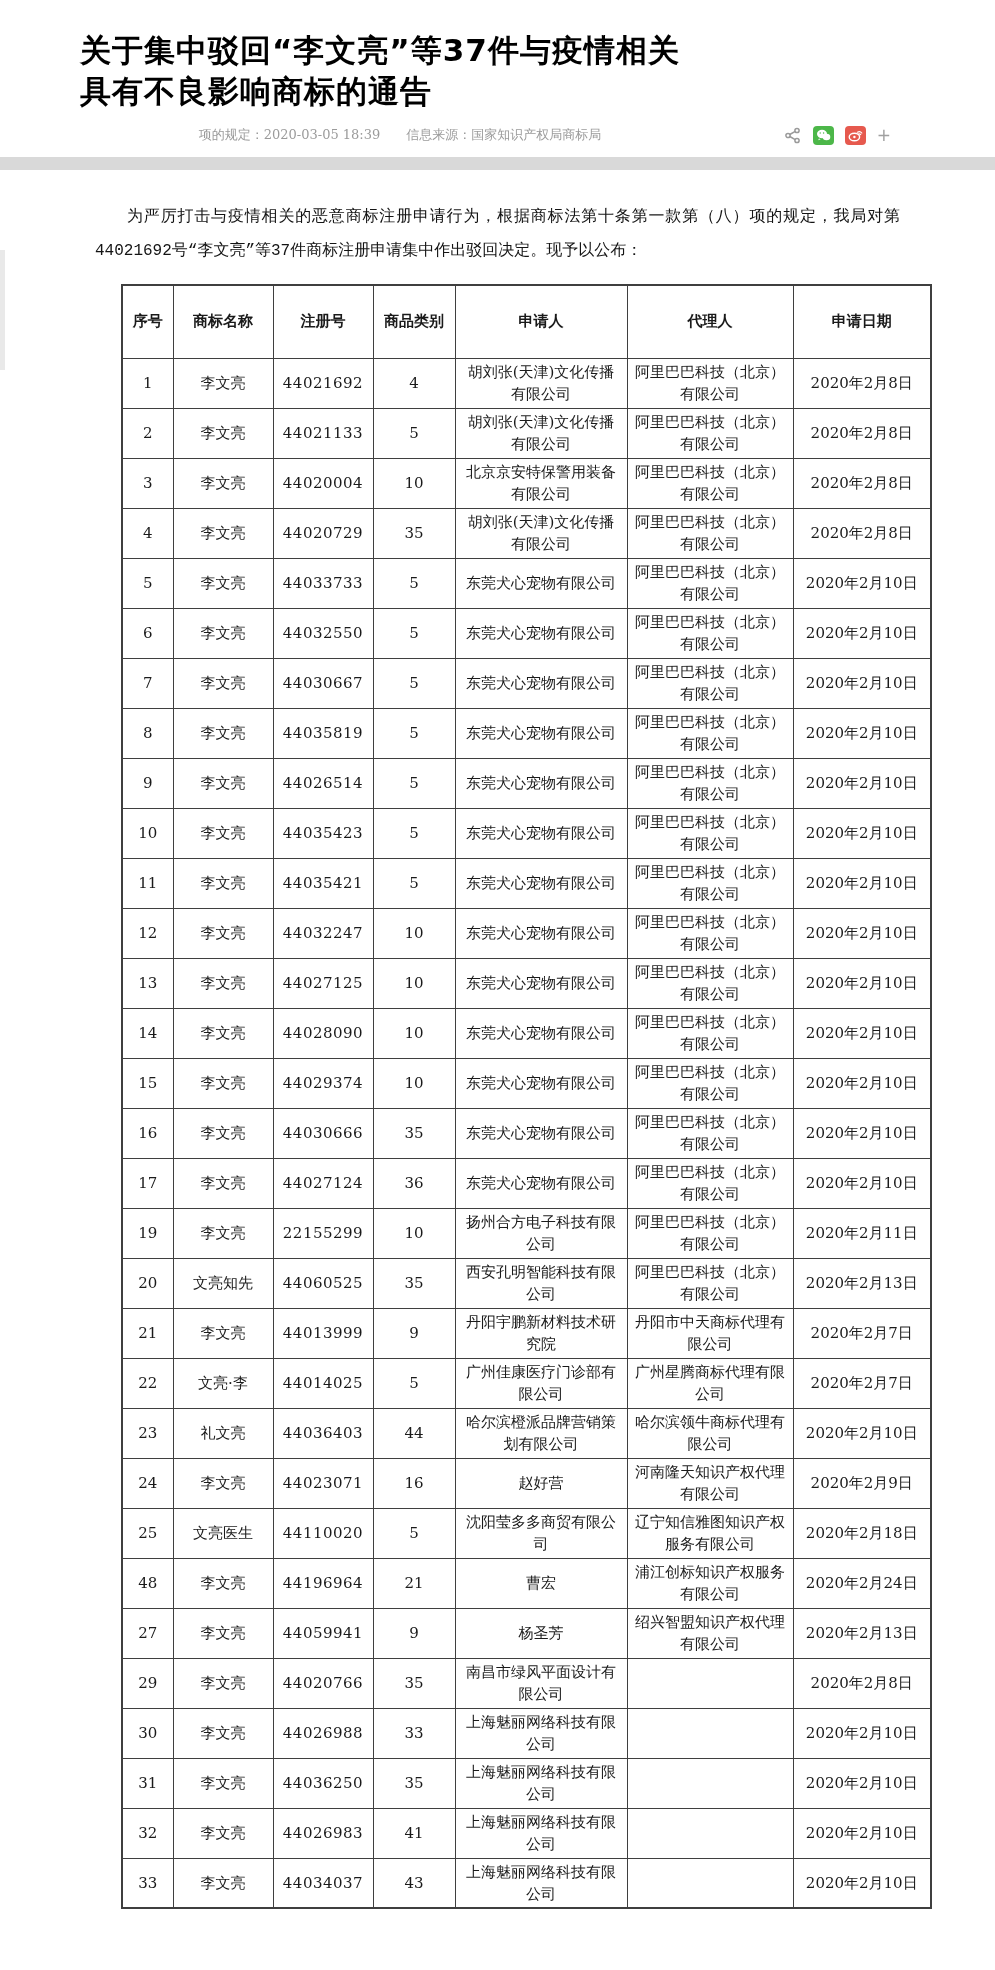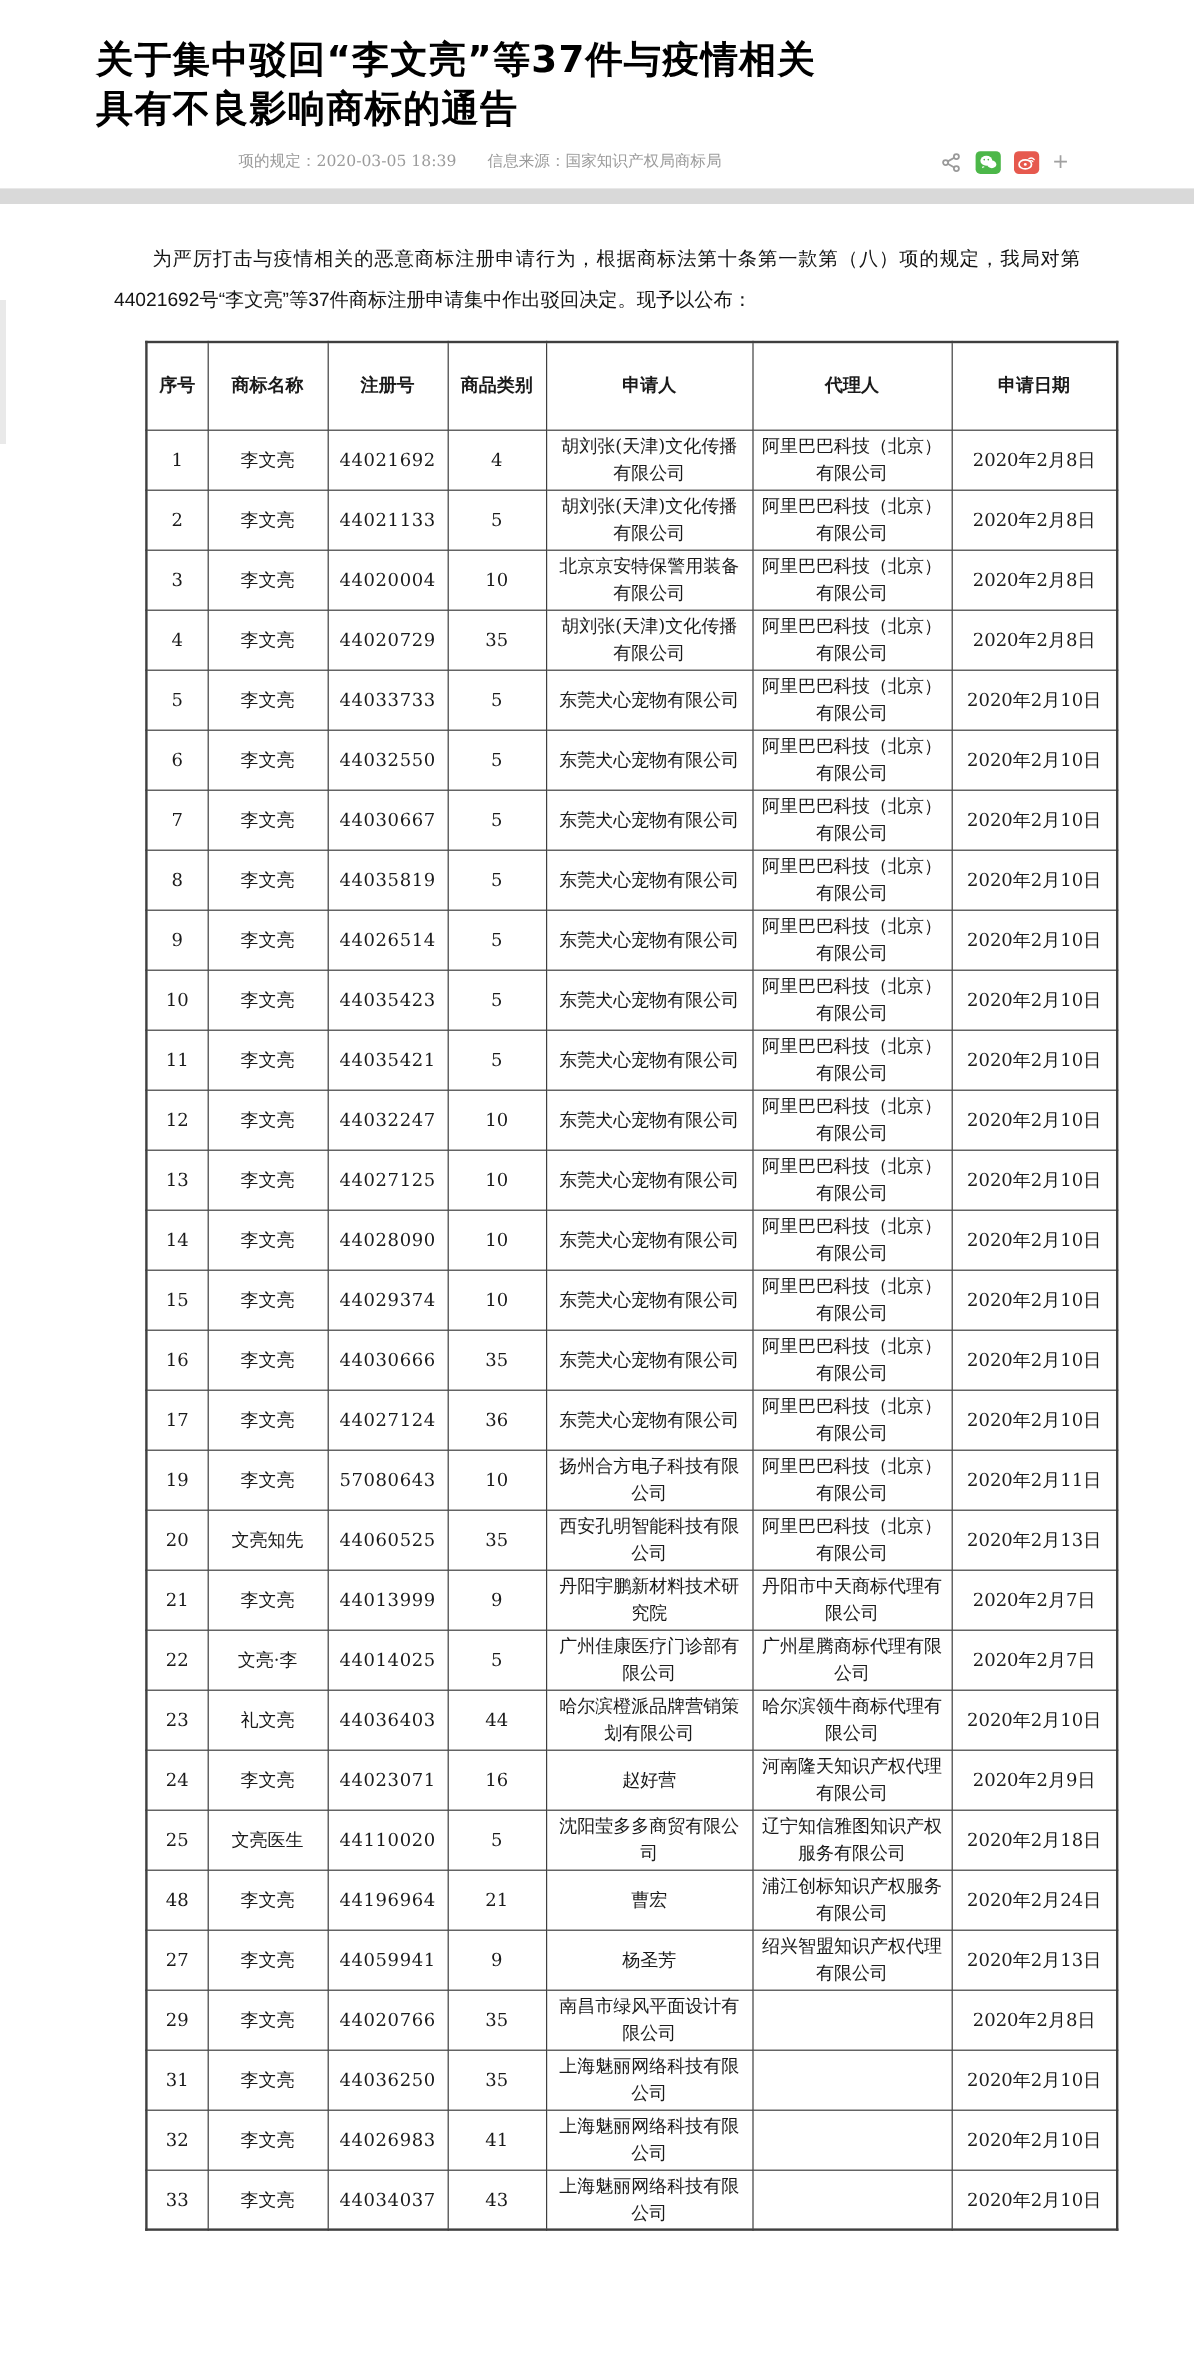--- a/index.html
+++ b/index.html
@@ -32,21 +32,21 @@
   }
   .share-icons .ic{display:inline-flex;align-items:center;justify-content:center;cursor:pointer;}
   .badge{width:21px;height:19px;border-radius:4px;display:inline-flex;align-items:center;justify-content:center;}
   .plus-ic{font-size:17px;color:#a0a0a0;line-height:1;}
   .divider{margin-top:9px;width:100%;height:13px;background:#d9d9d9;}
   .intro{
     margin:30px 95px 0 95px;
     font-size:16px;line-height:34px;
     text-align:justify;text-indent:2em;
     color:#141414;
-    font-family:Liberation Sans, sans-serif;
+    font-family:Liberation Mono, monospace;
   }
   table.notice{
     margin:16px 0 0 121px;
     border-collapse:collapse;
     table-layout:fixed;
     width:809px;
     font-family:"DejaVu Serif",serif;
   }
   table.notice th, table.notice td{
     border:1px solid #3f3f3f;
@@ -287,21 +287,21 @@
           <td class="cell-mark-name">李文亮</td>
           <td class="cell-regno">44027124</td>
           <td class="cell-class">36</td>
           <td class="cell-applicant">东莞犬心宠物有限公司</td>
           <td class="cell-agent">阿里巴巴科技（北京）有限公司</td>
           <td class="cell-date">2020年2月10日</td>
         </tr>
         <tr>
           <td class="cell-seq">19</td>
           <td class="cell-mark-name">李文亮</td>
-          <td class="cell-regno">57080643</td>
+          <td class="cell-regno">22155299</td>
           <td class="cell-class">10</td>
           <td class="cell-applicant">扬州合方电子科技有限公司</td>
           <td class="cell-agent">阿里巴巴科技（北京）有限公司</td>
           <td class="cell-date">2020年2月11日</td>
         </tr>
         <tr>
           <td class="cell-seq">20</td>
           <td class="cell-mark-name">文亮知先</td>
           <td class="cell-regno">44060525</td>
           <td class="cell-class">35</td>
@@ -375,20 +375,29 @@
         <tr>
           <td class="cell-seq">29</td>
           <td class="cell-mark-name">李文亮</td>
           <td class="cell-regno">44020766</td>
           <td class="cell-class">35</td>
           <td class="cell-applicant">南昌市绿风平面设计有限公司</td>
           <td class="cell-agent"></td>
           <td class="cell-date">2020年2月8日</td>
         </tr>
         <tr>
+          <td class="cell-seq">30</td>
+          <td class="cell-mark-name">李文亮</td>
+          <td class="cell-regno">44026988</td>
+          <td class="cell-class">33</td>
+          <td class="cell-applicant">上海魅丽网络科技有限公司</td>
+          <td class="cell-agent"></td>
+          <td class="cell-date">2020年2月10日</td>
+        </tr>
+        <tr>
           <td class="cell-seq">31</td>
           <td class="cell-mark-name">李文亮</td>
           <td class="cell-regno">44036250</td>
           <td class="cell-class">35</td>
           <td class="cell-applicant">上海魅丽网络科技有限公司</td>
           <td class="cell-agent"></td>
           <td class="cell-date">2020年2月10日</td>
         </tr>
         <tr>
           <td class="cell-seq">32</td>

